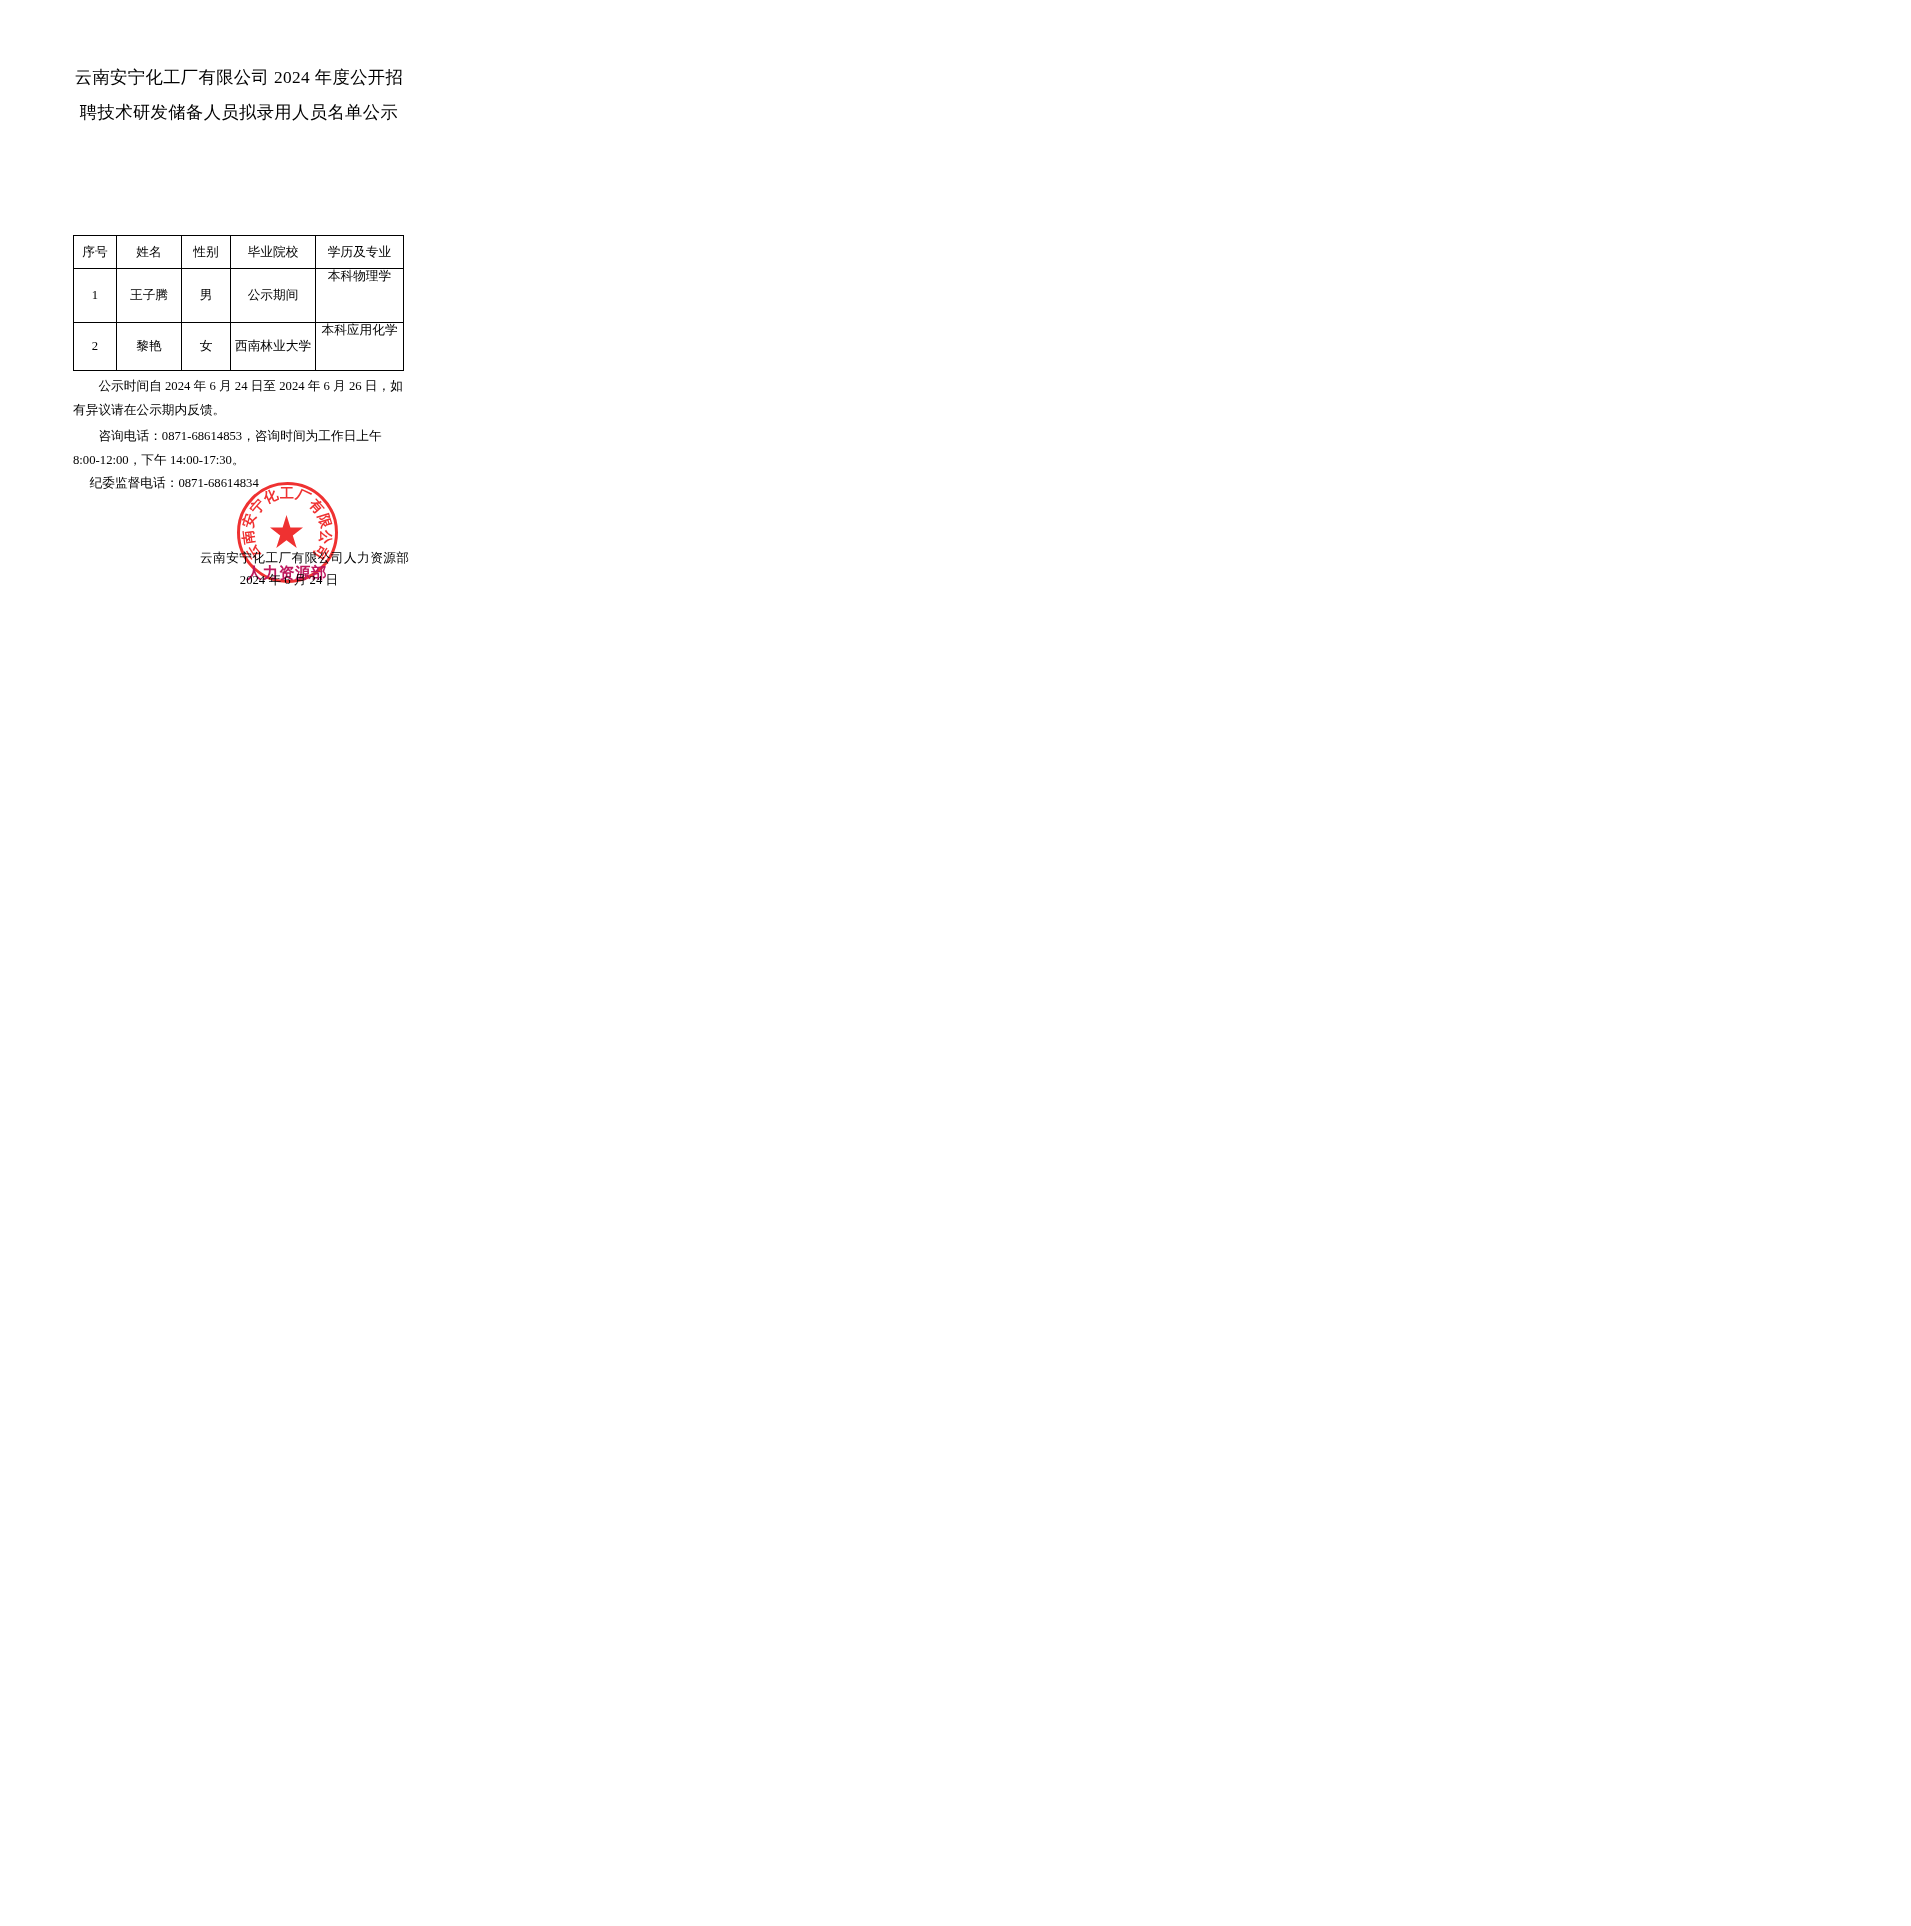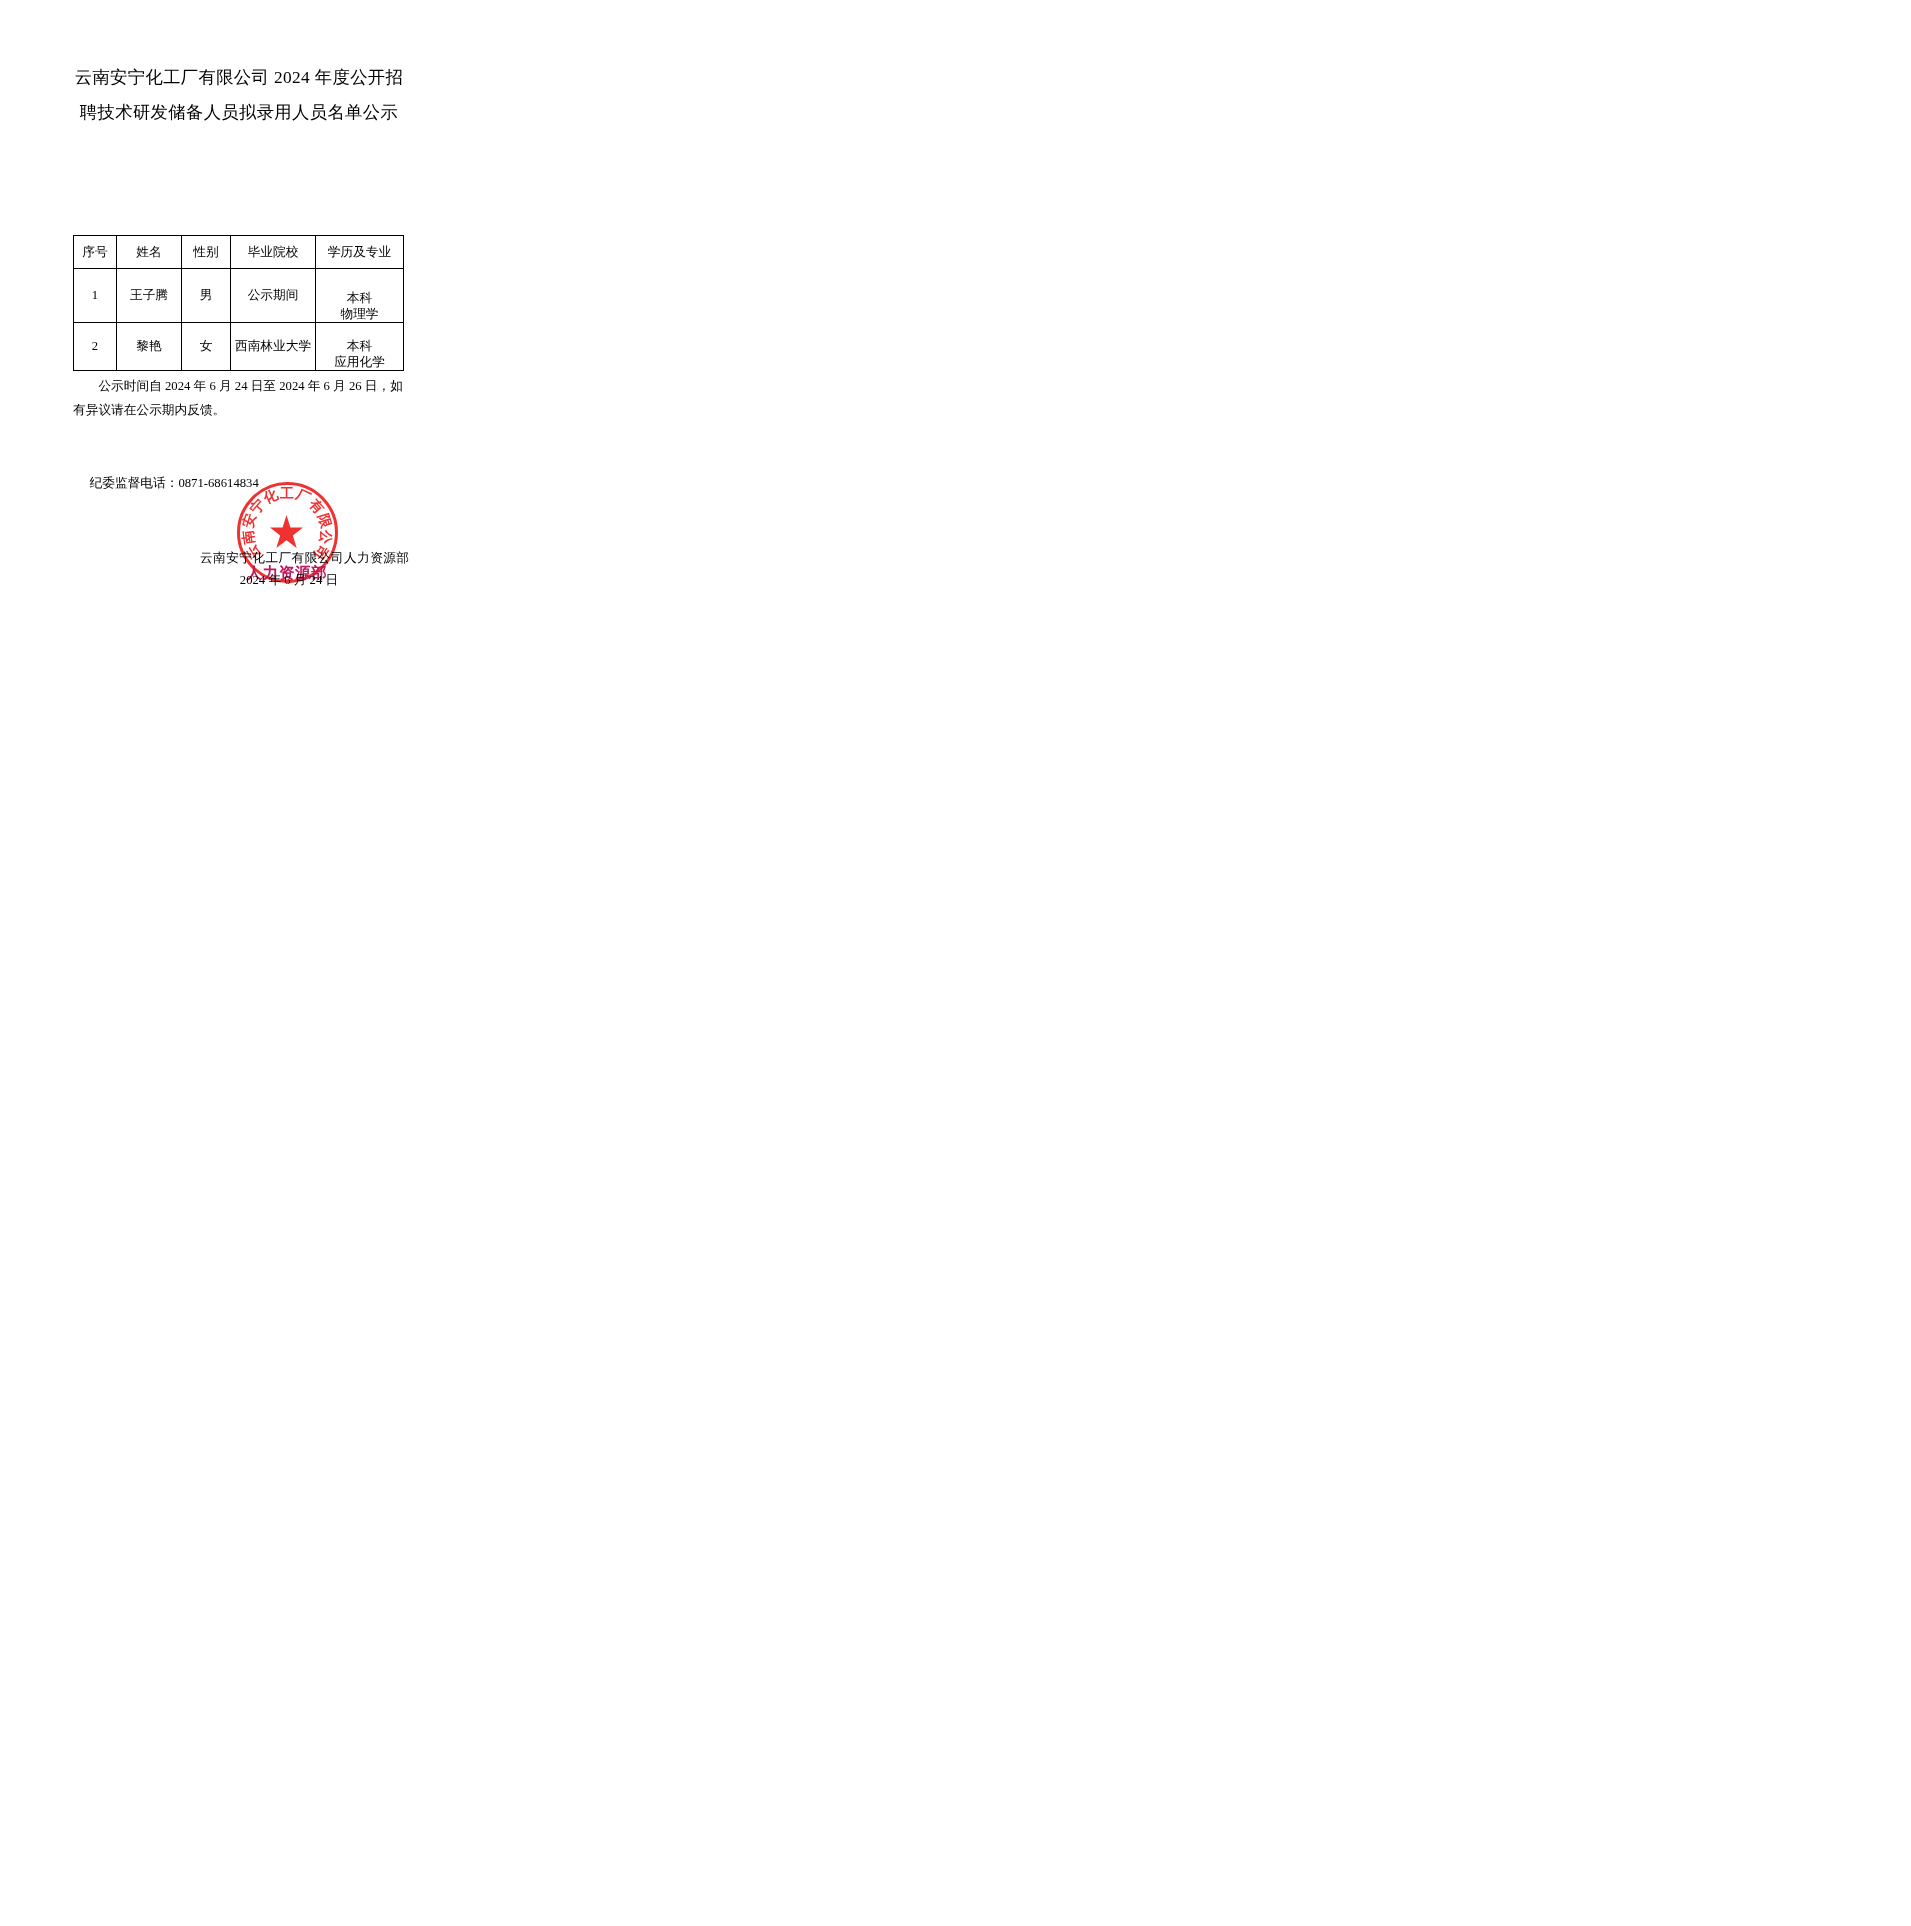--- a/index.html
+++ b/index.html
@@ -42,21 +42,21 @@
   }
   table.roster tr.hdr{height:33px;}
   table.roster tr.r1{height:54px;}
   table.roster tr.r2{height:48px;}
   .col-no{width:42px;}
   .col-name{width:64px;}
   .col-gender{width:48px;}
   .col-school{width:84px;}
   .col-degree{width:87px;}
   .degree-cell{
-    display:flex;flex-direction:column;justify-content:flex-end;
+    display:flex;flex-direction:row;justify-content:center;
     height:100%;line-height:15.4px;
   }
   .seal{
     position:absolute;left:237px;top:482px;
     width:101px;height:101px;
     border-radius:50%;
     border:3.5px solid #ee2020;
     box-sizing:border-box;
     opacity:.92;
     z-index:1;
@@ -134,20 +134,24 @@
       </td>
     </tr>
   </tbody>
     </table>
 
   <div class="body-block after-table">
     <div class="indent-2em">公示时间自 2024 年 6 月 24 日至 2024 年 6 月 26 日，如</div>
     <div>有异议请在公示期内反馈。</div>
   </div>
 
+  <div class="body-block phone">
+    <div class="indent-2em">咨询电话：0871-68614853，咨询时间为工作日上午</div>
+    <div>8:00-12:00，下午 14:00-17:30。</div>
+  </div>
 
   <div class="body-block jiwei">
     <div class="indent-sm">纪委监督电话：0871-68614834</div>
   </div>
 
   <div class="seal">
     <div class="seal-arc">
         <span style="position: absolute; left: 14.3px; top: 67px; transform: translate(-50%, -50%) rotate(-122deg);">云</span>
         <span style="position: absolute; left: 8.8px; top: 52px; transform: translate(-50%, -50%) rotate(-97.6deg);">南</span>
         <span style="position: absolute; left: 10px; top: 36px; transform: translate(-50%, -50%) rotate(-73.2deg);">安</span>

